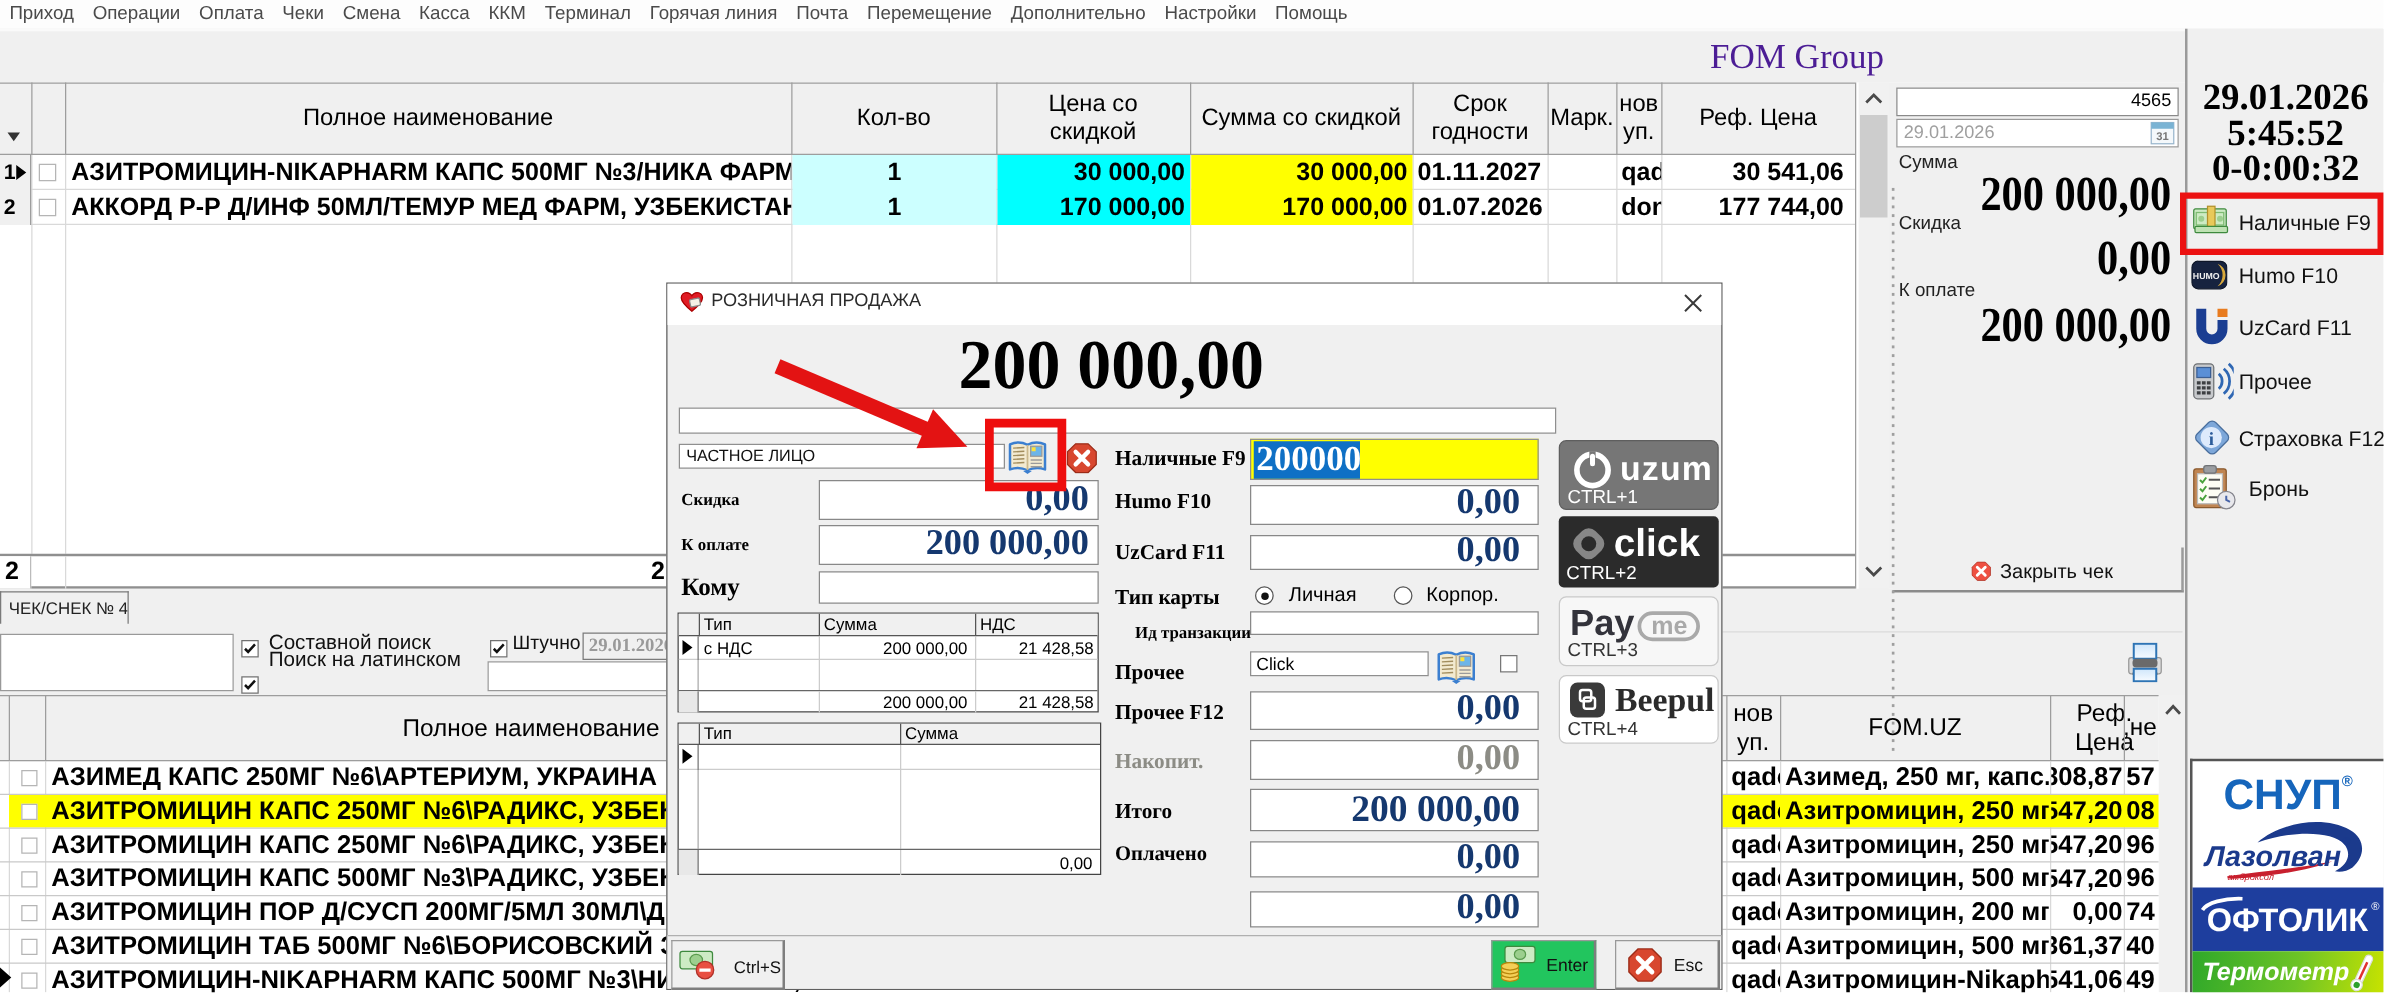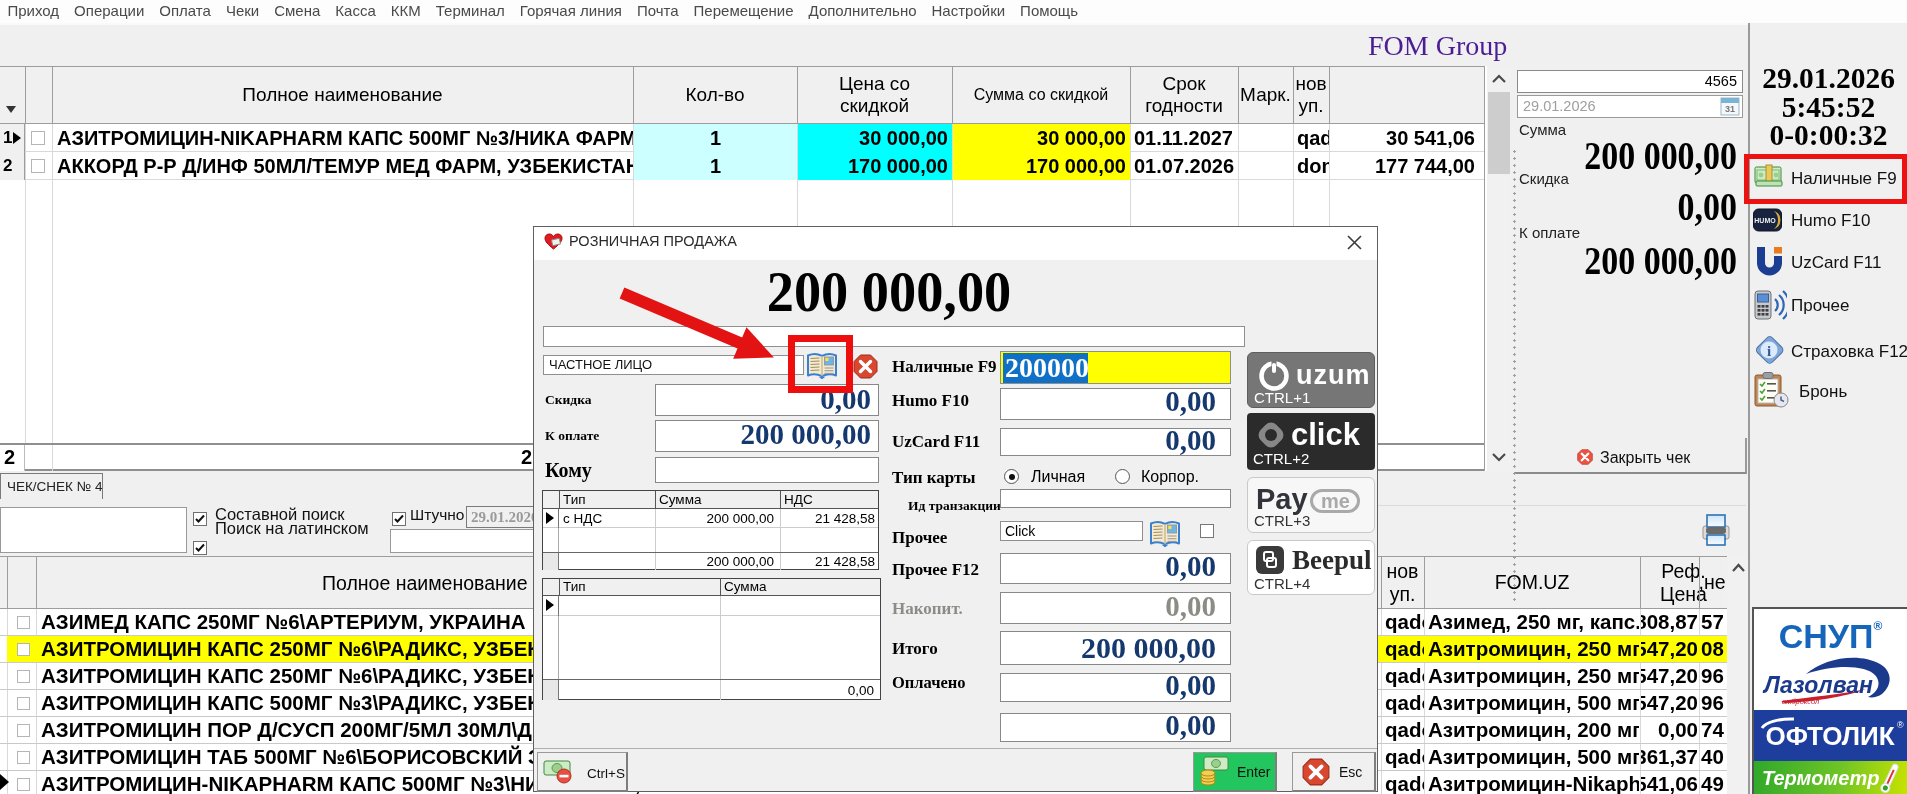--- a/index.html
+++ b/index.html
@@ -60,24 +60,25 @@
   <div class="abs" style="left:1130px;top:0;width:1px;height:58px;background:#9d9d9d;"></div>
   <div class="abs" style="left:1238px;top:0;width:1px;height:58px;background:#9d9d9d;"></div>
   <div class="abs" style="left:1293px;top:0;width:1px;height:58px;background:#9d9d9d;"></div>
   <div class="abs" style="left:1329px;top:0;width:1px;height:58px;background:#9d9d9d;"></div>
   <div class="abs" style="left:1484px;top:0;width:1px;height:405px;background:#9d9d9d;"></div>
 
   <div class="abs" style="left:6px;top:40px;width:0;height:0;border-left:5px solid transparent;border-right:5px solid transparent;border-top:7px solid #333;"></div>
   <div class="abs" style="left:52px;top:0;width:581px;height:58px;font-size:19px;display:flex;align-items:center;justify-content:center;">Полное наименование</div>
   <div class="abs" style="left:797px;top:0;width:155px;height:58px;font-size:19px;display:flex;align-items:center;justify-content:center;text-align:center;line-height:1.15;">Цена со<br>скидкой</div>
   <div class="abs" style="left:633px;top:0;width:164px;height:58px;font-size:19px;display:flex;align-items:center;justify-content:center;">Кол-во</div>
-  <div class="abs" style="left:952px;top:0;width:178px;height:58px;font-size:16px;display:flex;align-items:center;justify-content:center;">Сумма со скидкой</div>
+  <div class="abs" style="left:952px;top:0;width:178px;height:58px;font-size:19px;display:flex;align-items:center;justify-content:center;">Сумма со скидкой</div>
   <div class="abs" style="left:1130px;top:0;width:108px;height:58px;font-size:19px;display:flex;align-items:center;justify-content:center;text-align:center;line-height:1.15;">Срок<br>годности</div>
   <div class="abs" style="left:1238px;top:0;width:55px;height:58px;font-size:19px;display:flex;align-items:center;justify-content:center;">Марк.</div>
   <div class="abs" style="left:1291px;top:0;width:40px;height:58px;font-size:19px;display:flex;align-items:center;justify-content:center;text-align:center;line-height:1.15;overflow:hidden;">нов<br>уп.</div>
+  <div class="abs" style="left:1329px;top:0;width:155px;height:58px;font-size:19px;display:flex;align-items:center;justify-content:center;">Реф. Цена</div>
 
   <div class="abs" style="left:0;top:58px;width:1484px;height:28px;border-bottom:1px solid #d9d9d9;font-weight:bold;font-size:20px;">
     <div class="abs" style="left:0;top:0;width:25px;height:28px;background:#f0f0f0;border-right:1px solid #9d9d9d;font-size:17px;padding-left:3px;line-height:28px;">1<span style="display:inline-block;width:0;height:0;border-top:6px solid transparent;border-bottom:6px solid transparent;border-left:8px solid #000;margin-left:1px;vertical-align:-1px;"></span></div>
     <div class="abs" style="left:31px;top:7px;width:14px;height:14px;background:#fff;border:1px solid #b5b5b5;"></div>
     <div class="abs" style="left:57px;top:0;width:576px;height:28px;line-height:28px;white-space:nowrap;overflow:hidden;">АЗИТРОМИЦИН-NIKAPHARM КАПС 500МГ №3/НИКА ФАРМ,</div>
     <div class="abs" style="left:634px;top:0;width:163px;height:28px;background:#ccffff;text-align:center;line-height:28px;">1</div>
     <div class="abs" style="left:798px;top:0;width:154px;height:28px;background:#00ffff;text-align:right;line-height:28px;padding-right:4px;">30 000,00</div>
     <div class="abs" style="left:953px;top:0;width:177px;height:28px;background:#ffff00;text-align:right;line-height:28px;padding-right:4px;">30 000,00</div>
     <div class="abs" style="left:1131px;top:0;width:107px;height:28px;line-height:28px;padding-left:3px;">01.11.2027</div>
     <div class="abs" style="left:1294px;top:0;width:35px;height:28px;line-height:28px;padding-left:3px;overflow:hidden;white-space:nowrap;">qado</div>

